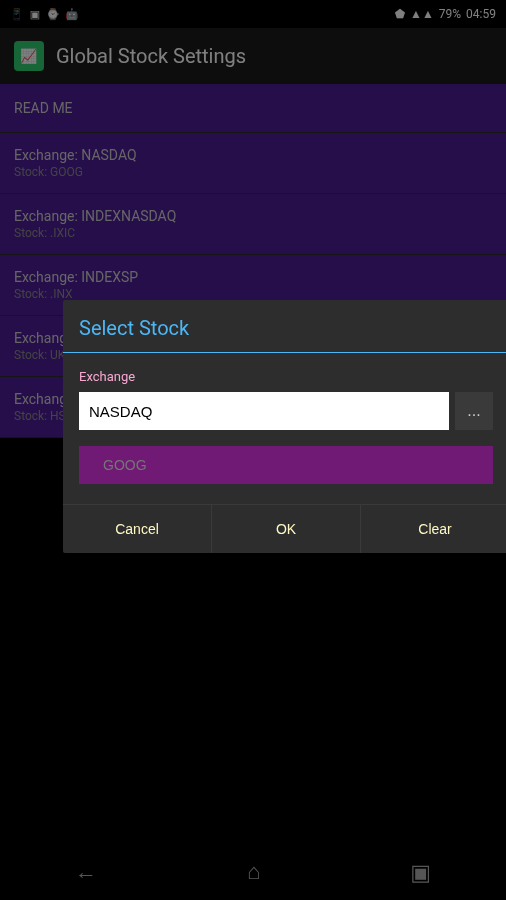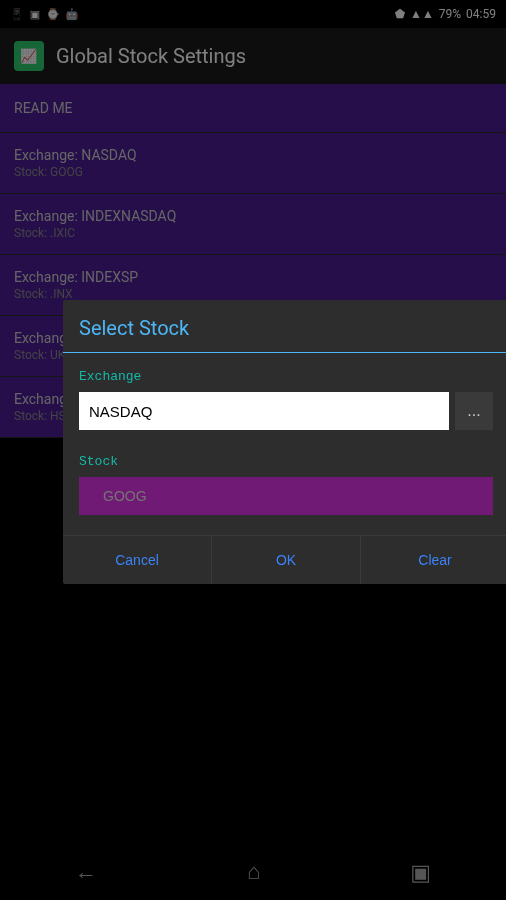--- a/index.html
+++ b/index.html
@@ -122,31 +122,30 @@
       font-size: 20px;
       font-weight: 400;
       border-bottom: 1px solid #4db6f5;
     }
 
     .dialog-body {
       padding: 16px;
     }
 
     .field-label {
-      color: #14b8a6;
+      color: #f9a8d4;
       font-size: 13px;
       margin-bottom: 8px;
-      font-family: Liberation Mono, monospace;
     }
 
     .exchange-row {
       display: flex;
       align-items: center;
       gap: 6px;
-      margin-bottom: 24px;
+      margin-bottom: 16px;
       justify-content: space-between;
     }
 
     .exchange-input {
       flex: 1;
       height: 38px;
       background: #fff;
       border: none;
       padding: 0 10px;
       font-size: 15px;
@@ -183,21 +182,21 @@
       border-top: 1px solid #3a3a3a;
       margin-top: 4px;
     }
 
     .action-btn {
       flex: 1;
       height: 48px;
       background: transparent;
       border: none;
       border-right: 1px solid #3a3a3a;
-      color: #3b82f6;
+      color: #fef9c3;
       font-size: 14px;
       cursor: pointer;
       text-align: center;
     }
     .action-btn:last-child {
       border-right: none;
     }
 
     
     .bottom-nav {
@@ -283,21 +282,20 @@
 <div class="dialog">
   <div class="dialog-title">Select Stock</div>
 
   <div class="dialog-body">
     <div class="field-label">Exchange</div>
     <div class="exchange-row">
       <input class="exchange-input" type="text" value="NASDAQ" style="">
       <button class="exchange-btn">...</button>
     </div>
 
-    <div class="field-label">Stock</div>
     <input class="stock-input" type="text" placeholder="GOOG" style="">
   </div>
 
   <div class="dialog-actions">
     <button class="action-btn">Cancel</button>
     <button class="action-btn">OK</button>
     <button class="action-btn">Clear</button>
   </div>
 </div>
 

